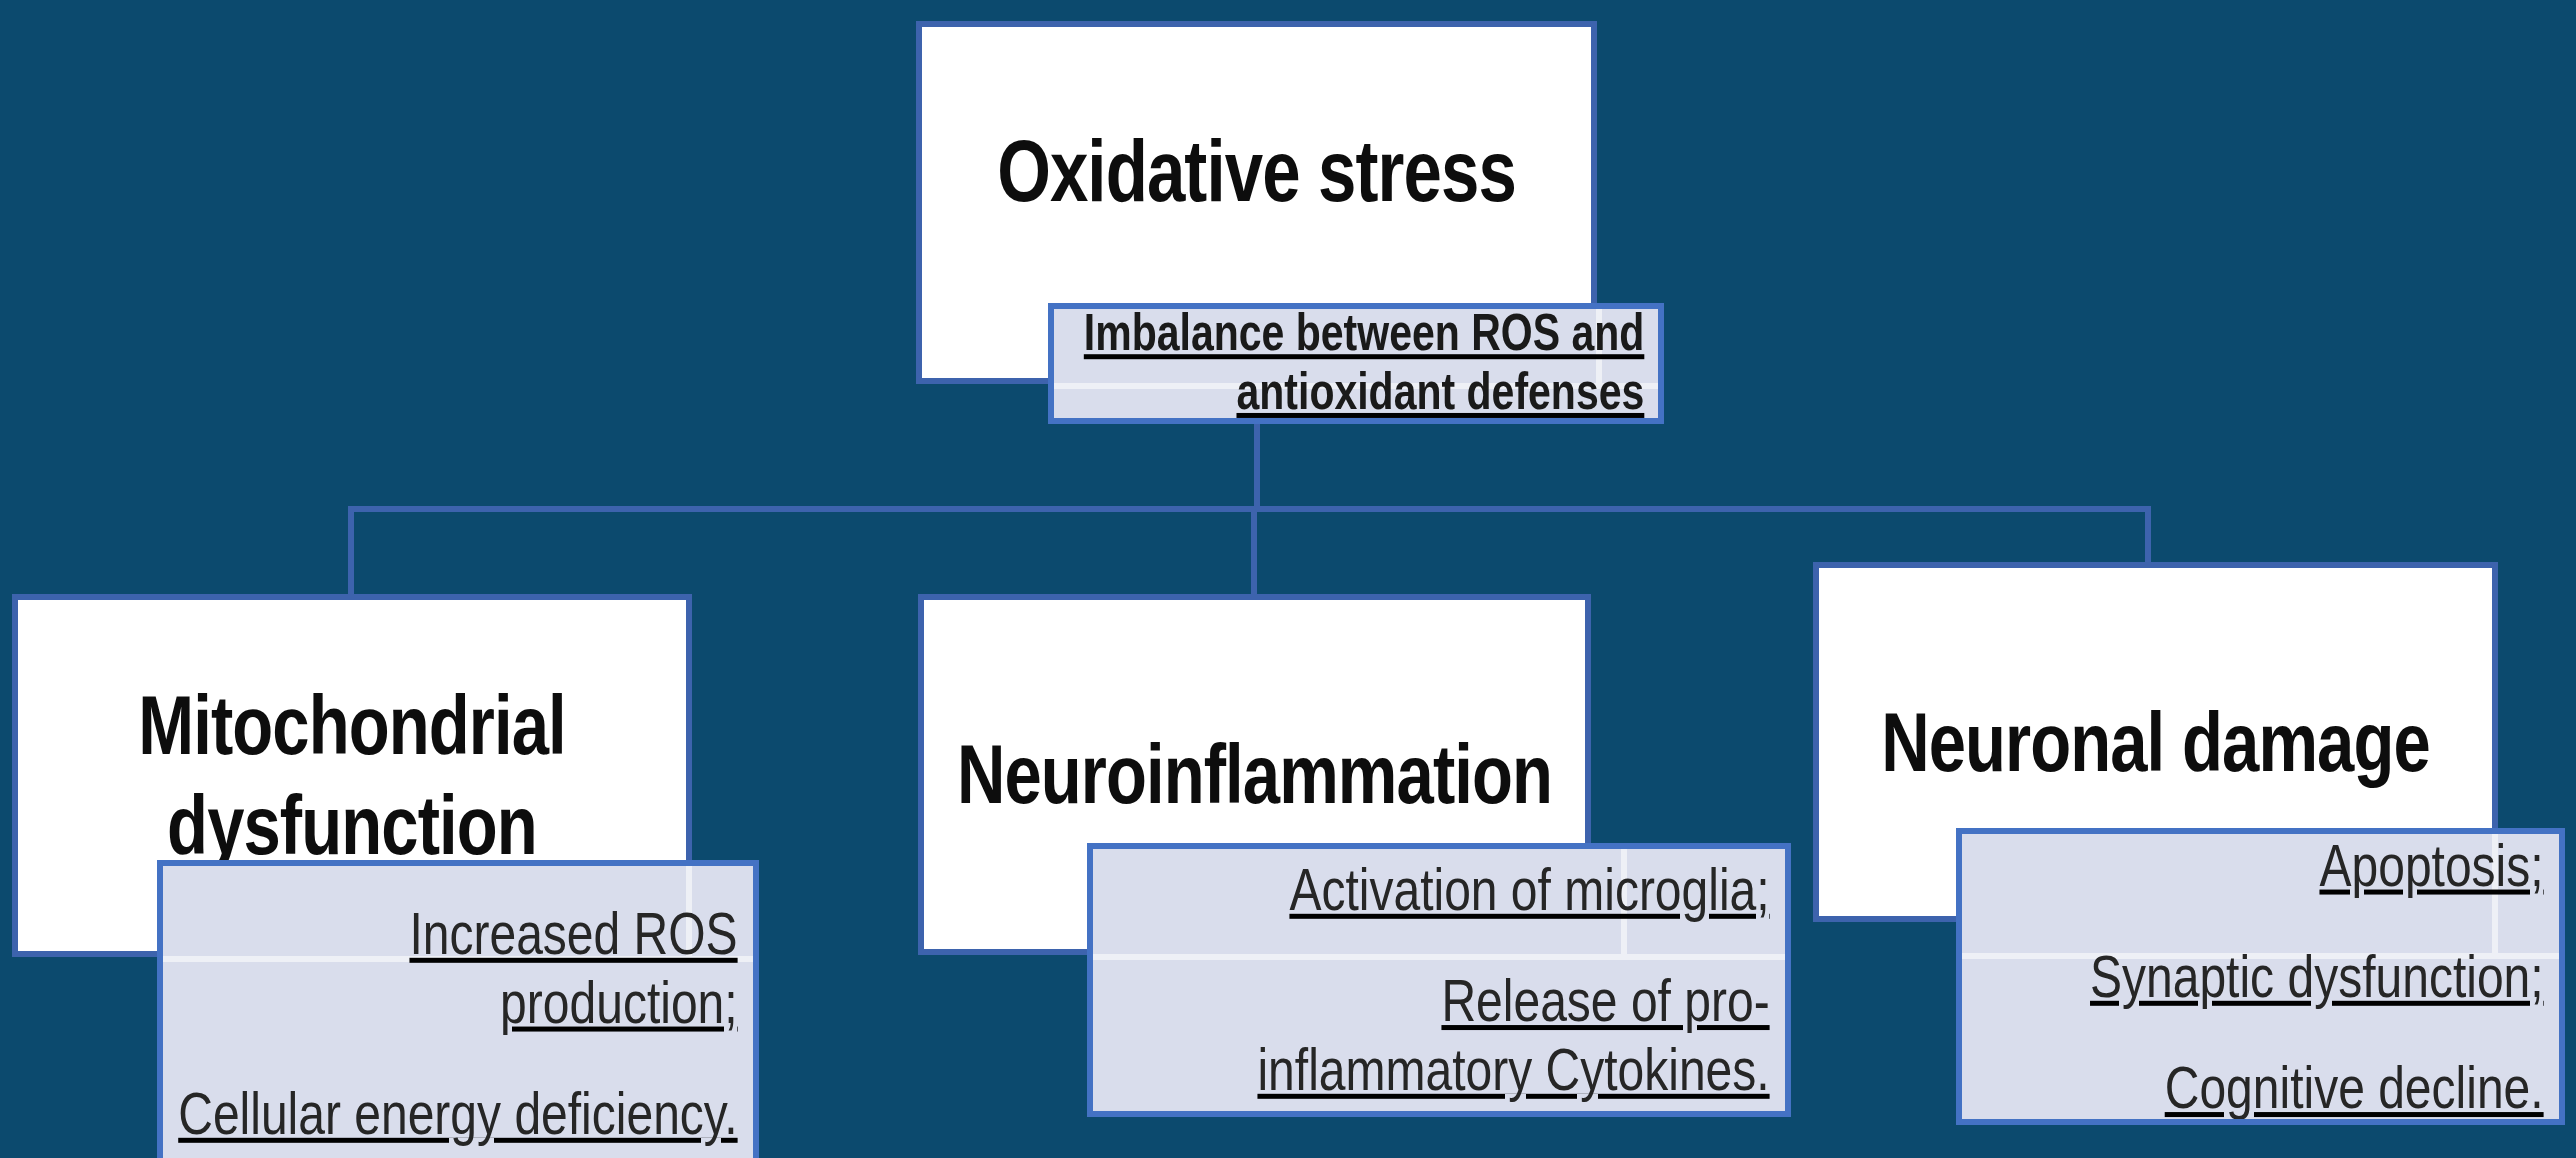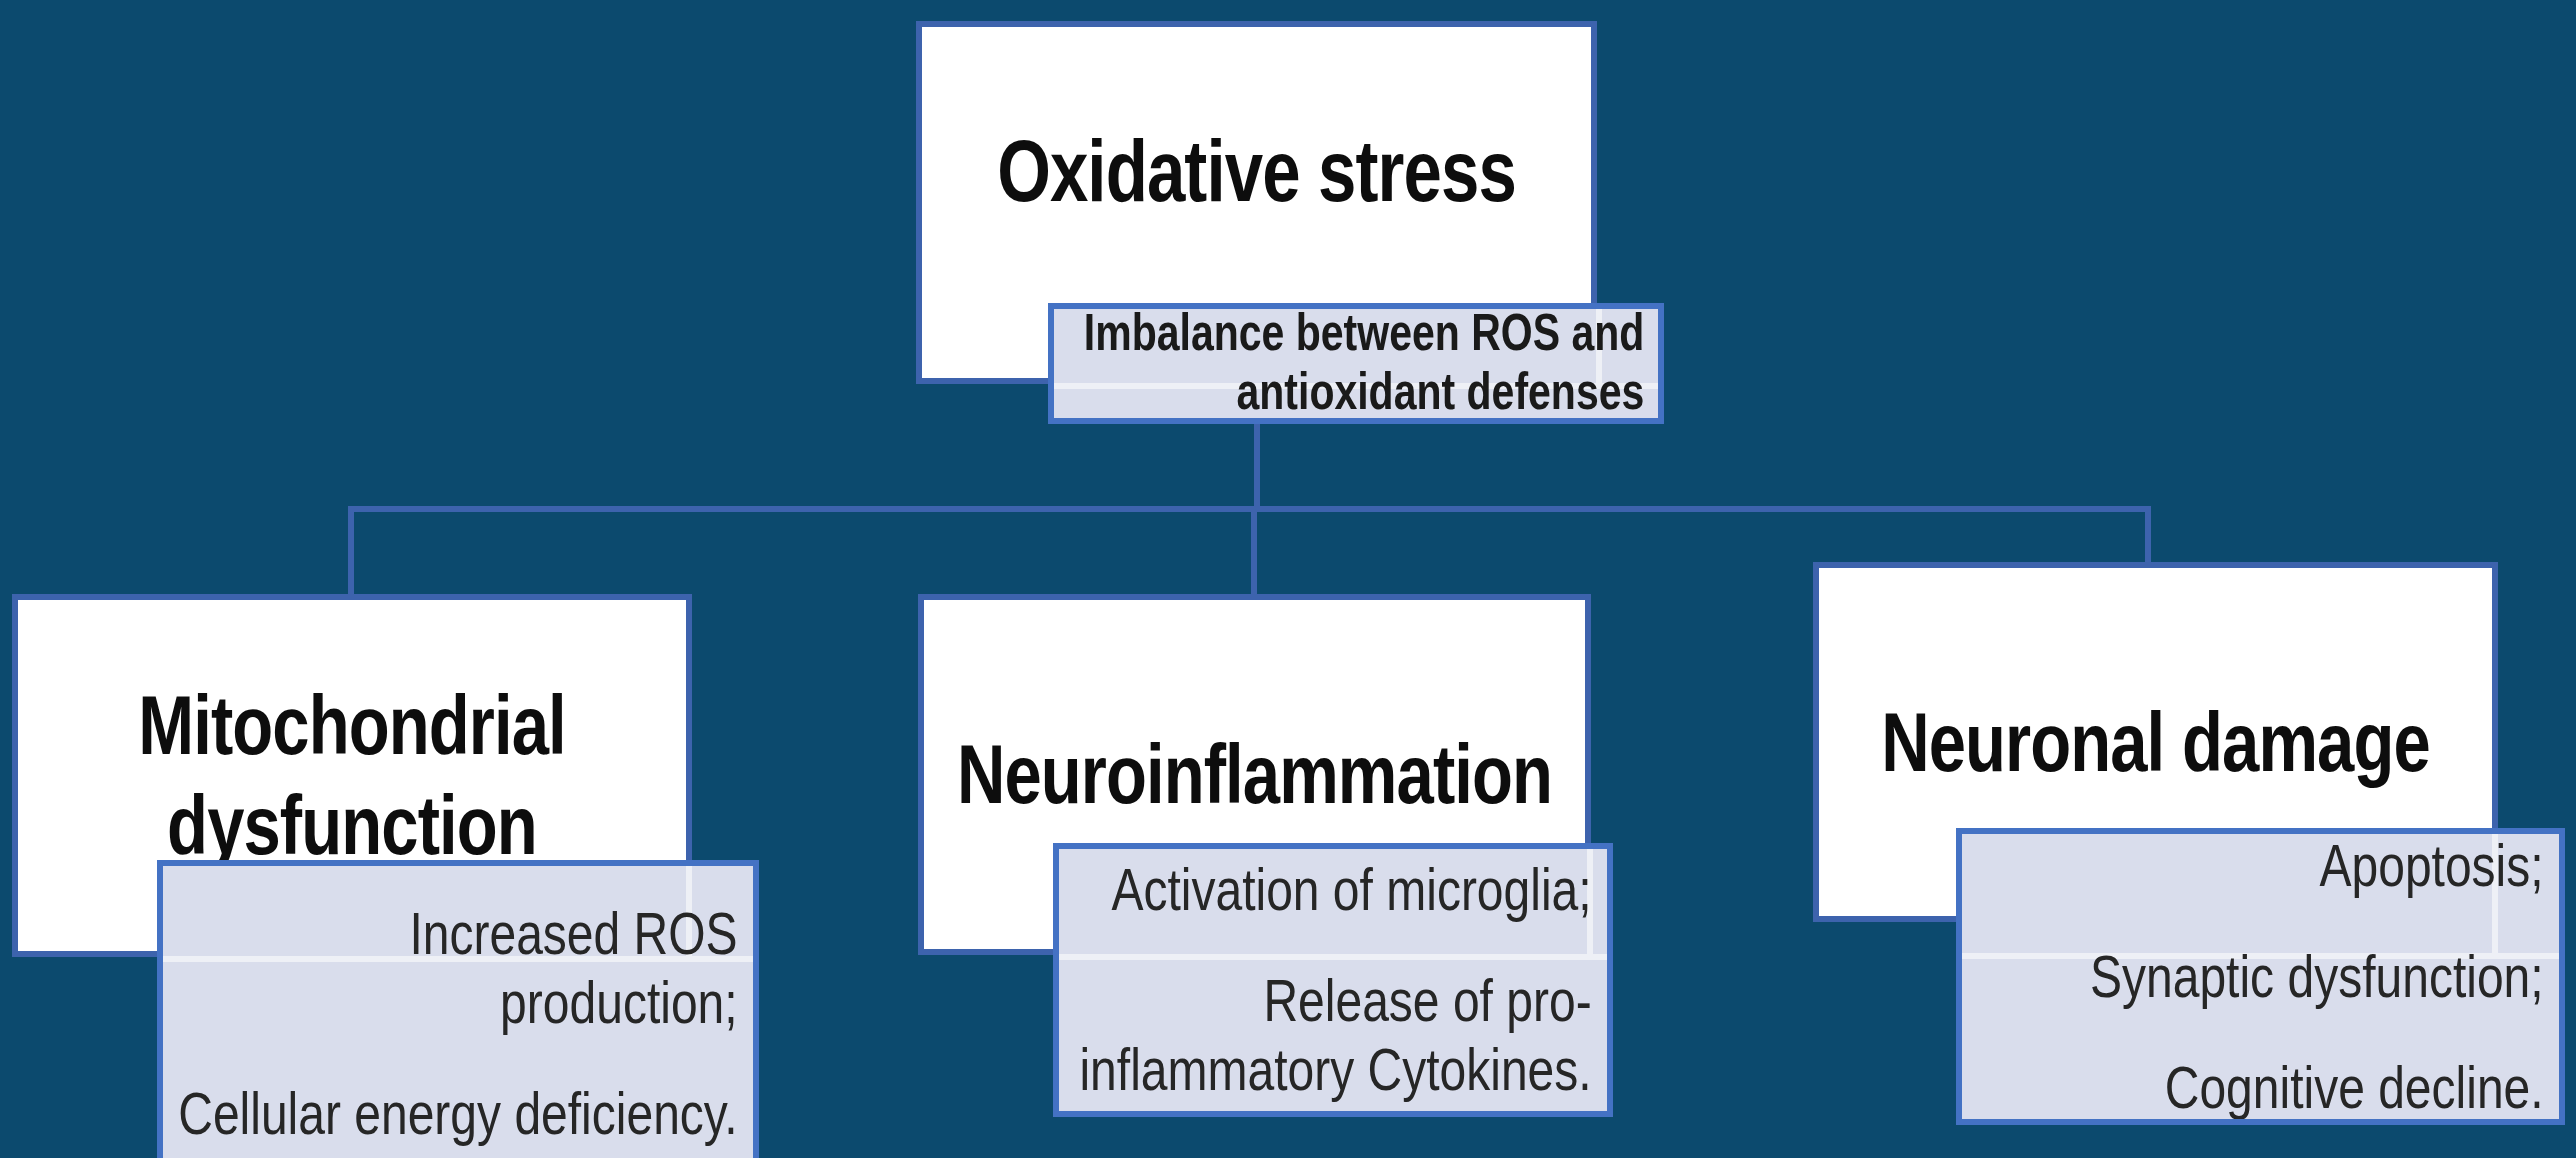--- a/index.html
+++ b/index.html
@@ -21,20 +21,21 @@
   }
   .title{
     font-weight:700;color:var(--title-text);text-align:center;
     white-space:pre-line;line-height:1.2;letter-spacing:-0.9px;
     transform:scaleY(1.25);transform-origin:center;
   }
   .notebox{
     position:absolute;background:var(--note-fill);border:6.9px solid var(--note-border);
     box-sizing:border-box;display:flex;align-items:center;justify-content:flex-end;
     overflow:hidden;
+    text-decoration:underline;
   }
   .note-body{
     width:100%;text-align:right;color:var(--note-text);
     transform:scaleY(1.25);transform-origin:center;position:relative;z-index:2;
   }
   .note-body p{margin:0;white-space:pre-line;font-size:48px;line-height:1.15;}
   .note-body p + p{margin-top:34px;}
   .rootnote .note-body p{font-weight:700;font-size:41px;color:#1a1a1a;}
   .seam-h{
     position:absolute;left:0;right:0;height:6px;
@@ -80,21 +81,21 @@
     <div class="note-body">
       <p>Increased ROS
 production;</p>
       <p>Cellular energy deficiency.</p>
     </div>
   </div>
 
   <div class="mainbox" style="left:918px;top:594px;width:673px;height:361px;">
     <div class="title" style="font-size:67px;">Neuroinflammation</div>
   </div>
-  <div class="notebox" style="left:1053px;top:843px;width:560px;height:274px;padding-right:15.4px;">
+  <div class="notebox" style="left:1087px;top:843px;width:704px;height:274px;padding-right:15.4px;">
     <div class="seam-h" style="top:105px;"></div>
     <div class="seam-v" style="left:528px;height:105px;"></div>
     <div class="note-body">
       <p>Activation of microglia;</p>
       <p>Release of pro-
 inflammatory Cytokines.</p>
     </div>
   </div>
 
   <div class="mainbox" style="left:1813px;top:562px;width:685px;height:360px;">

